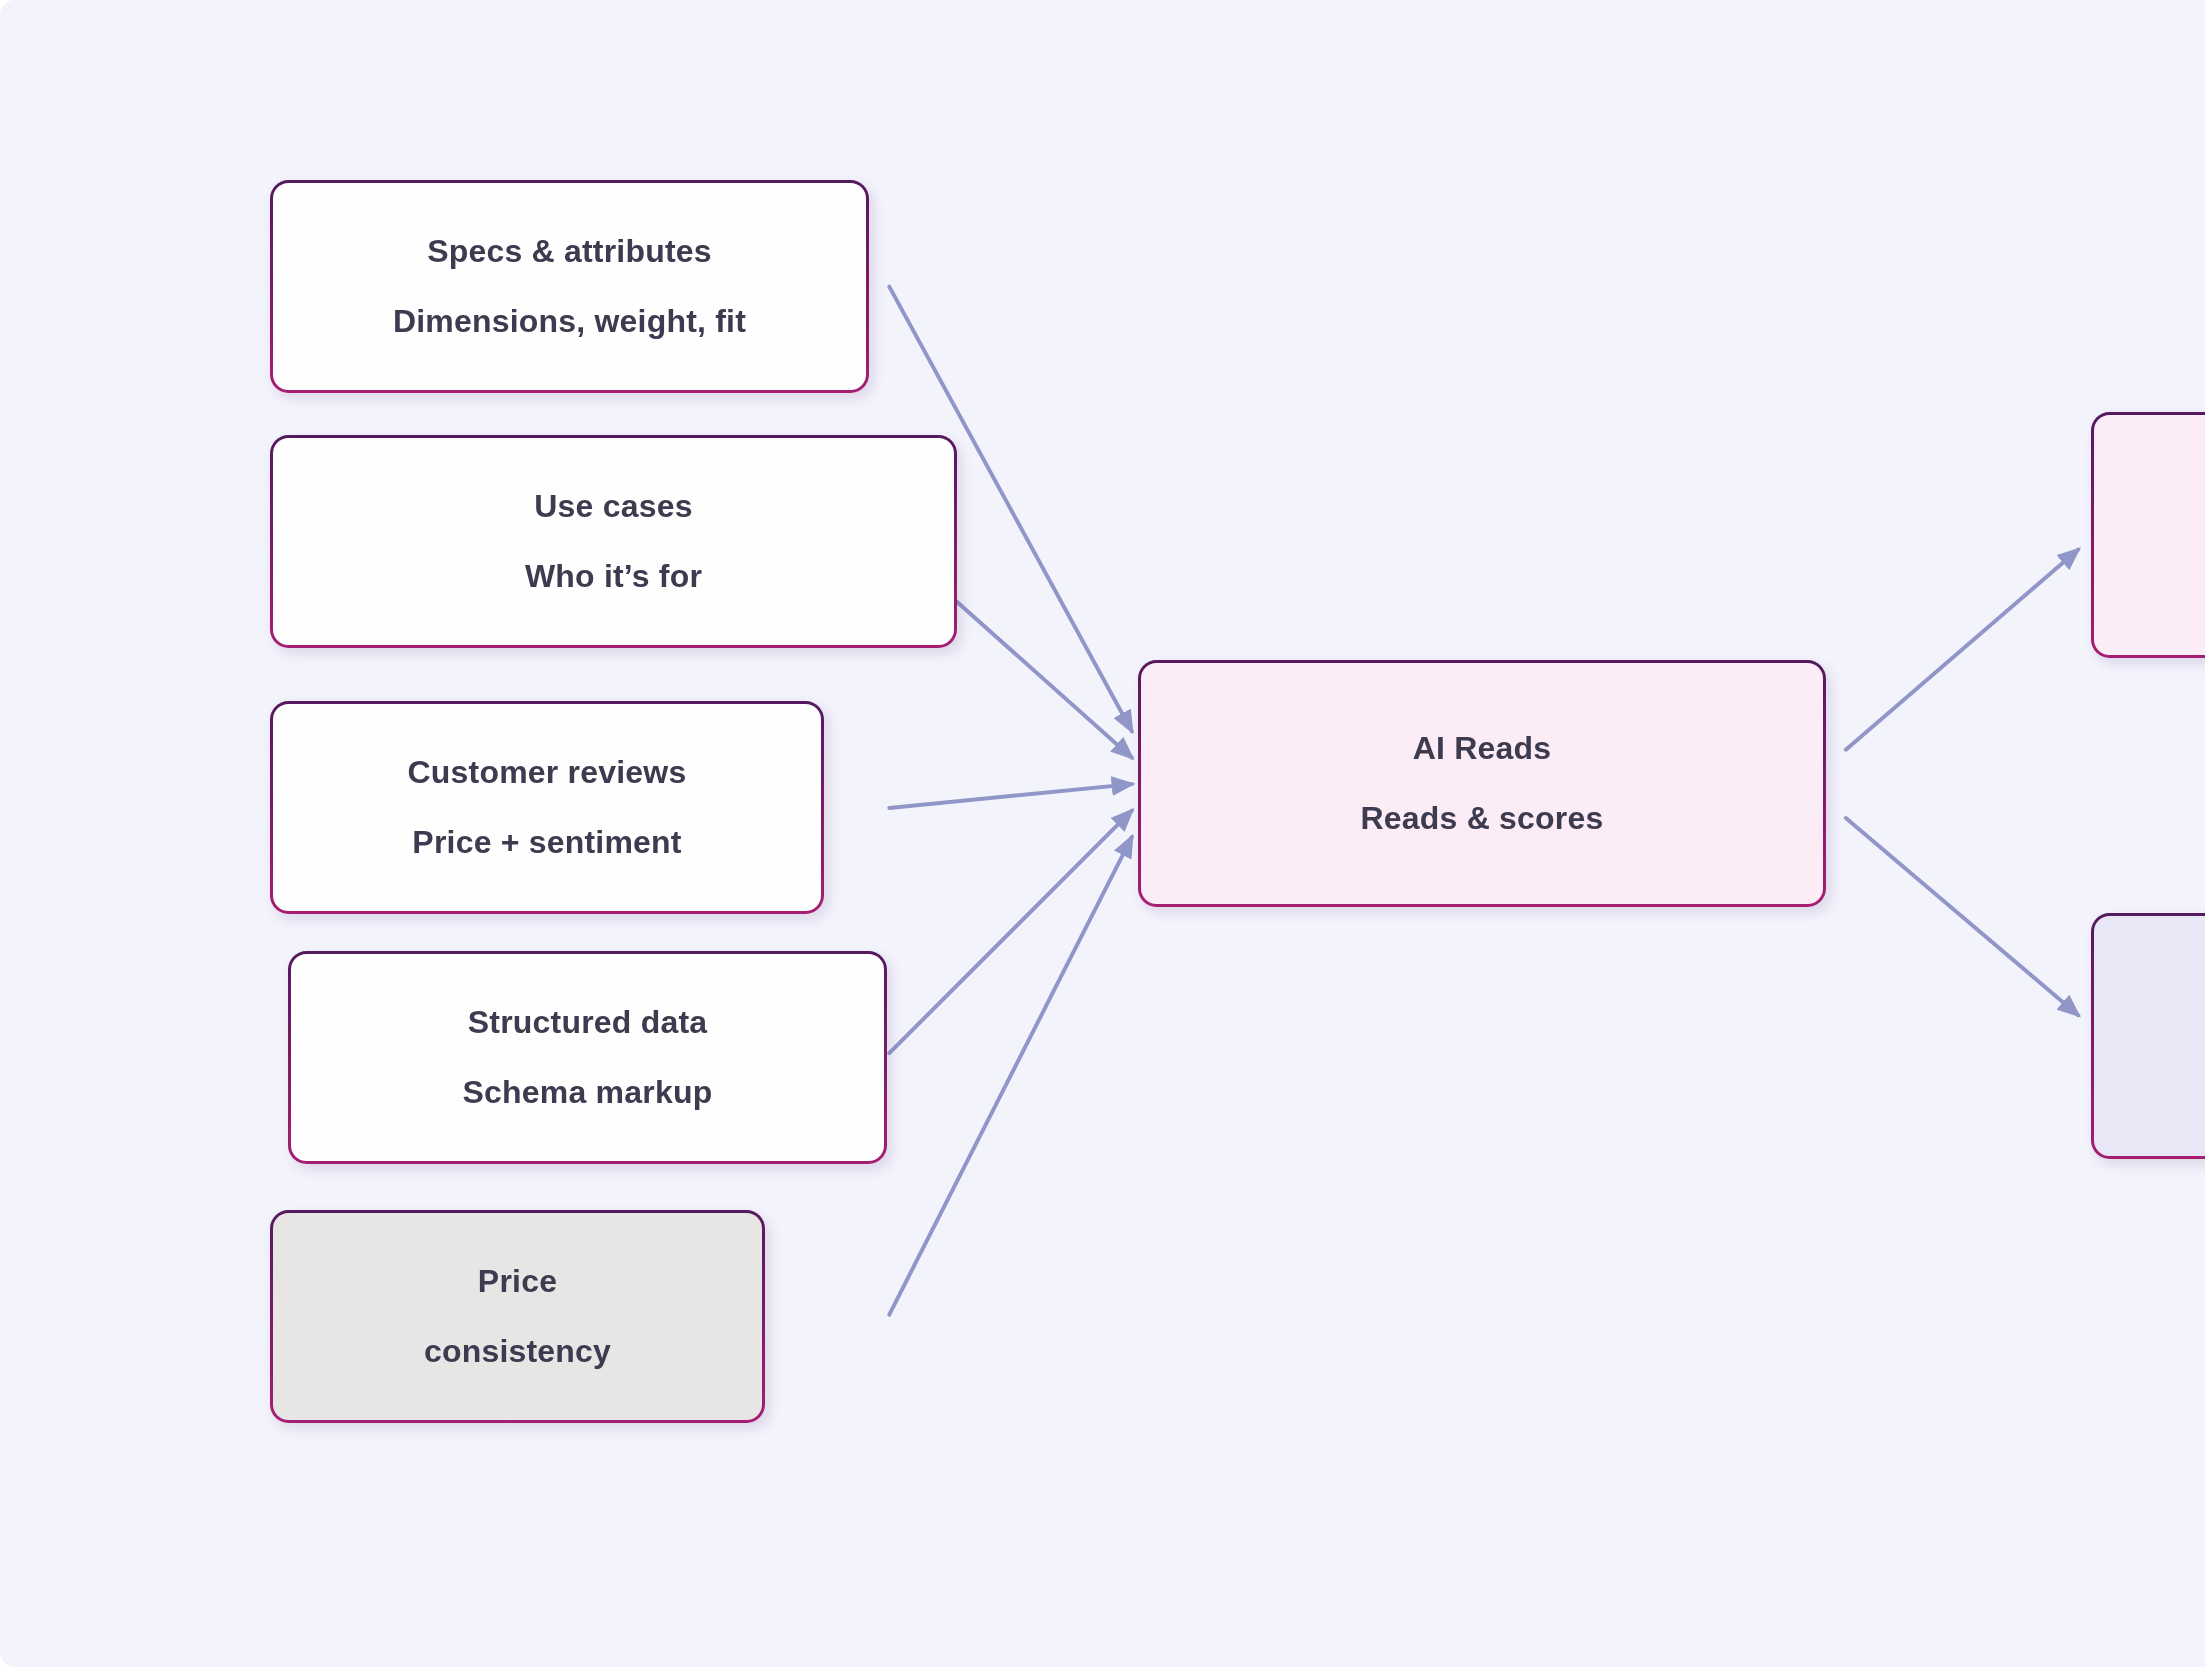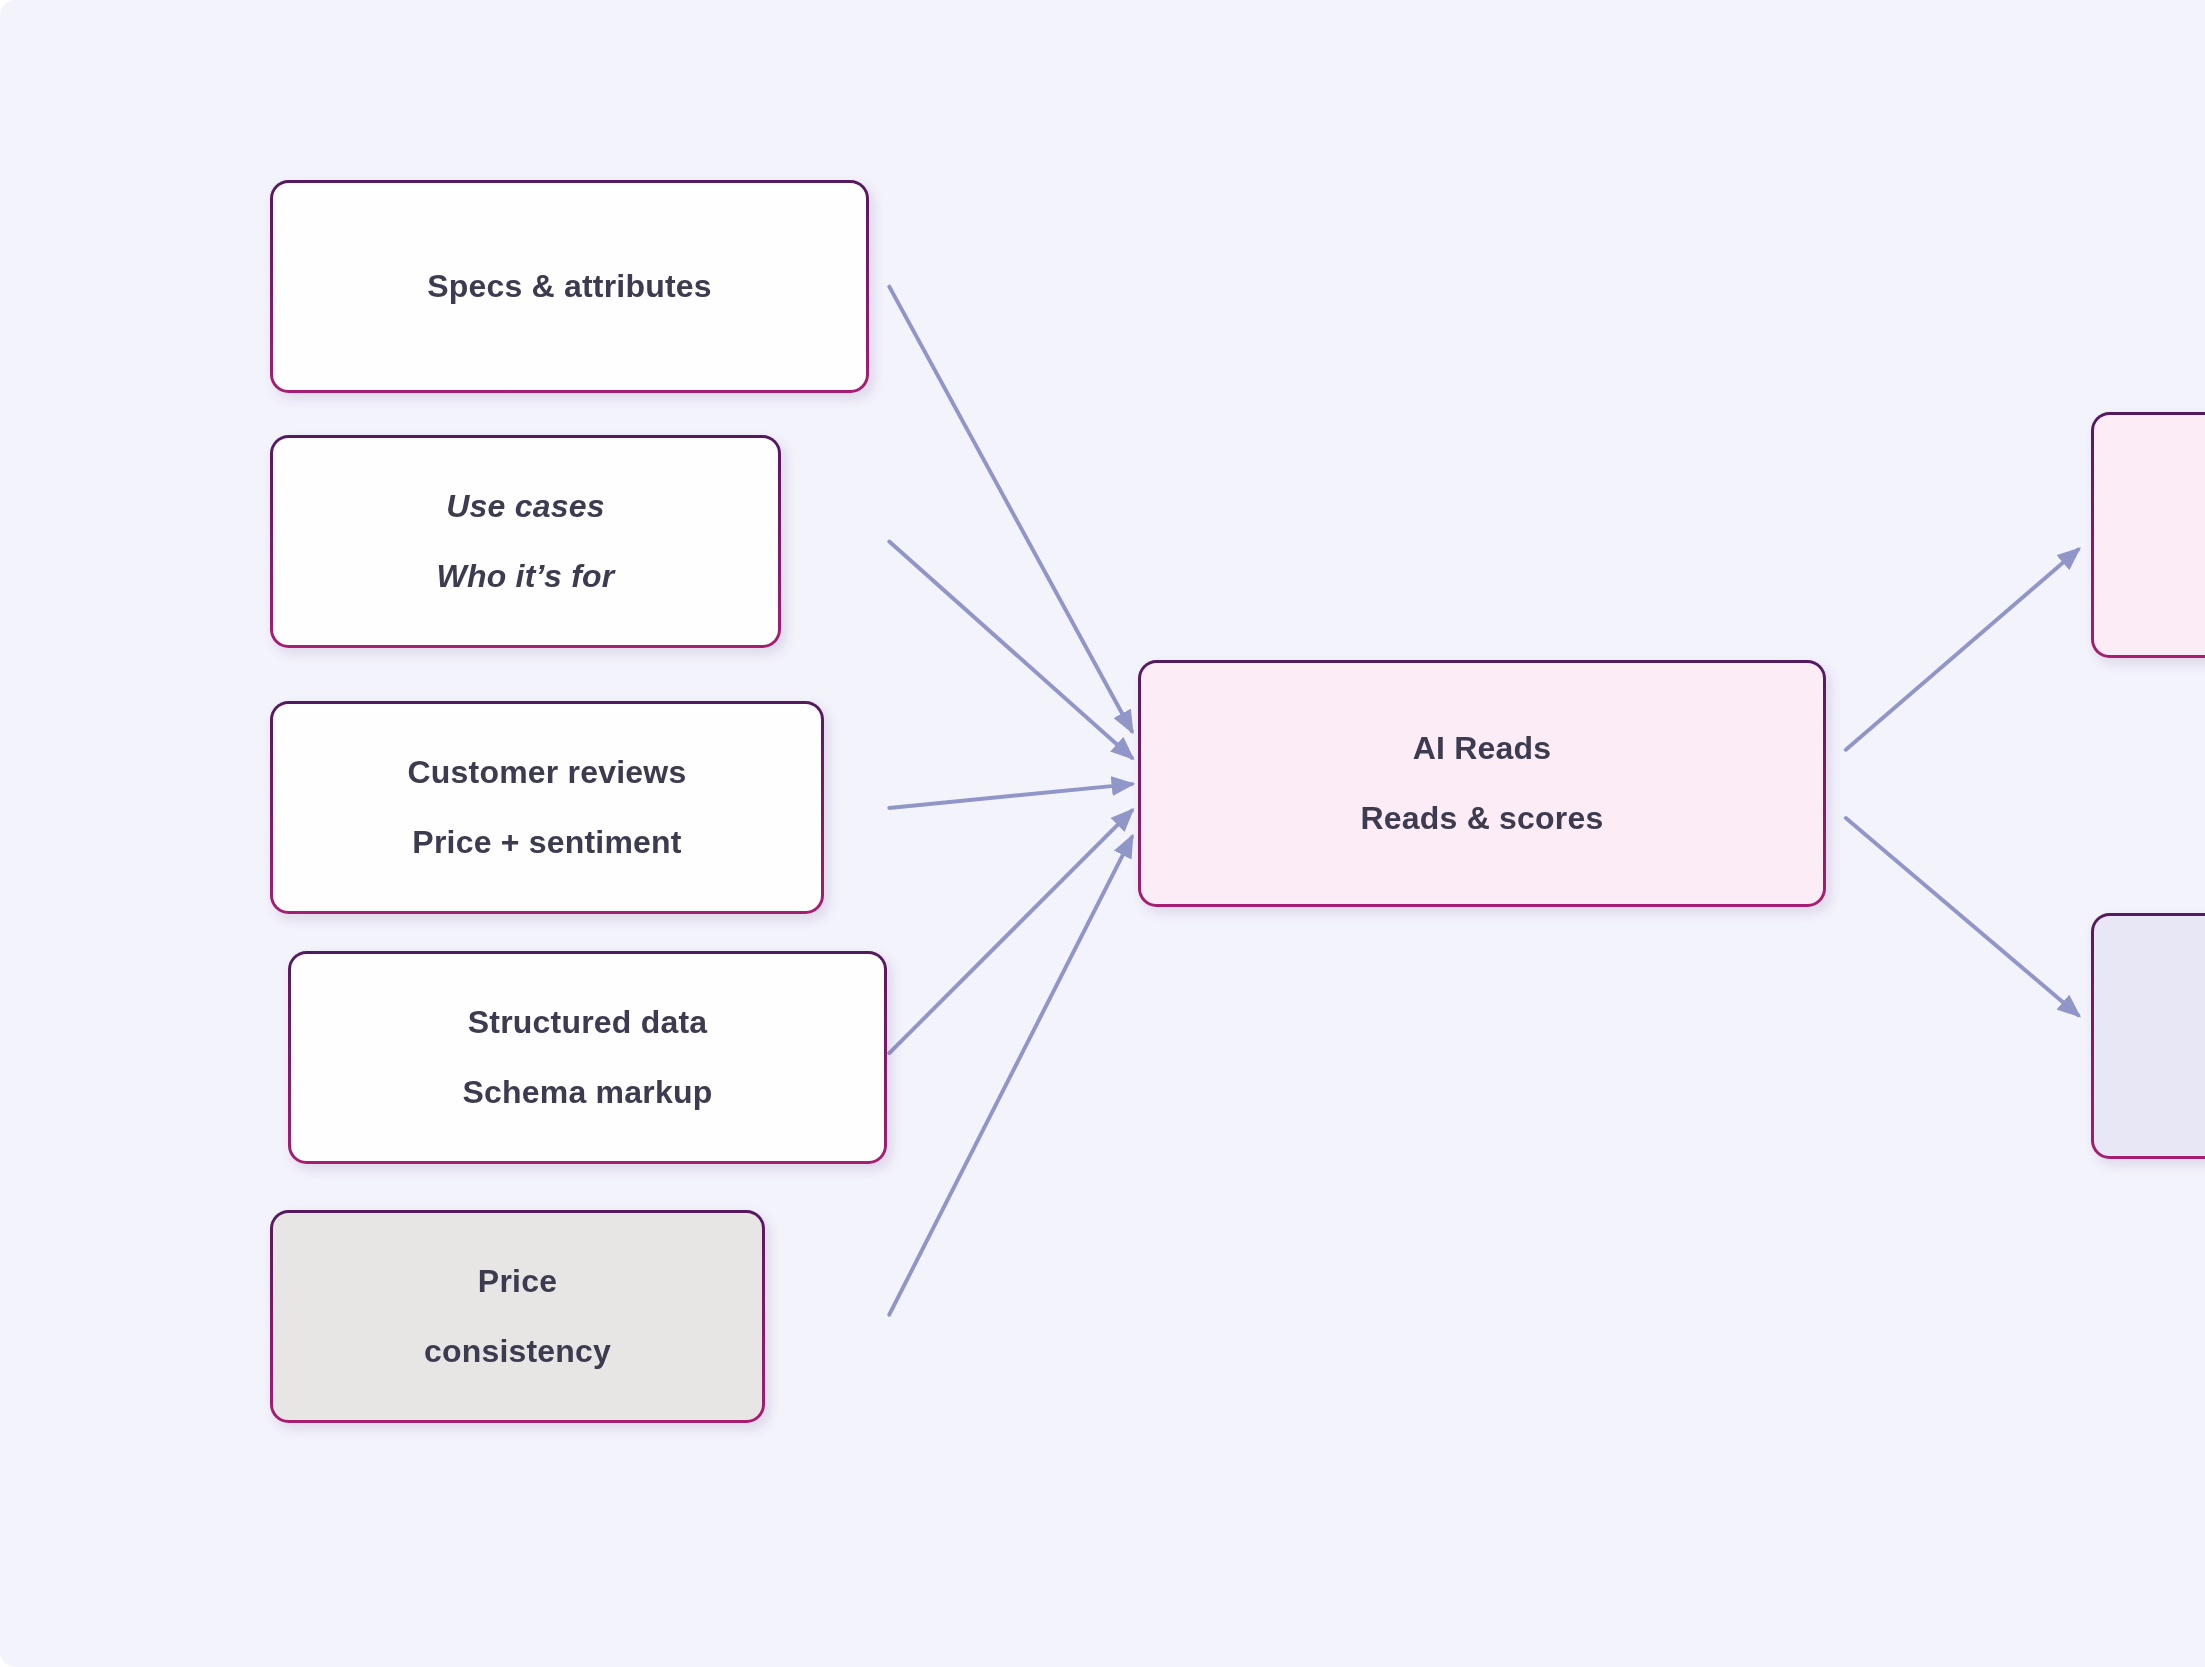--- a/index.html
+++ b/index.html
@@ -47,21 +47,21 @@
       linear-gradient(var(--fill, #fefefe), var(--fill, #fefefe)) padding-box,
       linear-gradient(180deg, var(--border-top, #54195e), var(--border-bottom, #a61e72)) border-box;
   }
   .v-white    { --fill: #fefefe; }
   .v-gray     { --fill: #e8e6e5; }
   .v-pink     { --fill: #fcecf6; }
   .v-lavender { --fill: #e7e7f5; }
 
   
   .n-specs      { left: 270px;  top: 180px;  width: 599px; height: 213px; }
-  .n-usecases   { left: 270px;  top: 435px;  width: 511px; height: 213px; font-style: italic; }
+  .n-usecases   { left: 270px;  top: 435px;  width: 687px; height: 213px; }
   .n-reviews    { left: 270px;  top: 701px; width: 554px; height: 213px; }
   .n-structured { left: 270px;  top: 951px; width: 599px; height: 213px; margin-left: 18px; }
   .n-price      { left: 270px;  top: 1210px; width: 495px; height: 213px; }
   
   .n-engine     { left: 1138px; top: 660px; width: 688px; height: 247px; }
   
   .n-recommended{ left: 2091px; top: 412px;  width: 602px; height: 246px; }
   .n-skipped    { left: 2091px; top: 913px; width: 602px; height: 246px; }
 
   .node .line { display: block; }
@@ -83,20 +83,21 @@
         <line x1="2016" y1="1832" x2="2566" y2="1778" stroke="#9196c8" stroke-width="9" stroke-linecap="round" marker-end="url(#arw)"></line>
         <line x1="2016" y1="2388" x2="2566" y2="1838" stroke="#9196c8" stroke-width="9" stroke-linecap="round" marker-end="url(#arw)"></line>
         <line x1="2016" y1="2981" x2="2566" y2="1898" stroke="#9196c8" stroke-width="9" stroke-linecap="round" marker-end="url(#arw)"></line>
         <line x1="4185" y1="1700" x2="4712" y2="1246" stroke="#9196c8" stroke-width="9" stroke-linecap="round" marker-end="url(#arw)"></line>
         <line x1="4185" y1="1855" x2="4712" y2="2302" stroke="#9196c8" stroke-width="9" stroke-linecap="round" marker-end="url(#arw)"></line>
       </g>
   </svg>
 
   <div class="node v-white n-specs">
     <span class="line">Specs &amp; attributes</span>
+    <span class="line">Dimensions, weight, fit</span>
   </div>
 
   <div class="node v-white n-usecases">
     <span class="line">Use cases</span>
     <span class="line">Who it’s for</span>
   </div>
 
   <div class="node v-white n-reviews">
     <span class="line">Customer reviews</span>
     <span class="line">Price + sentiment</span>

